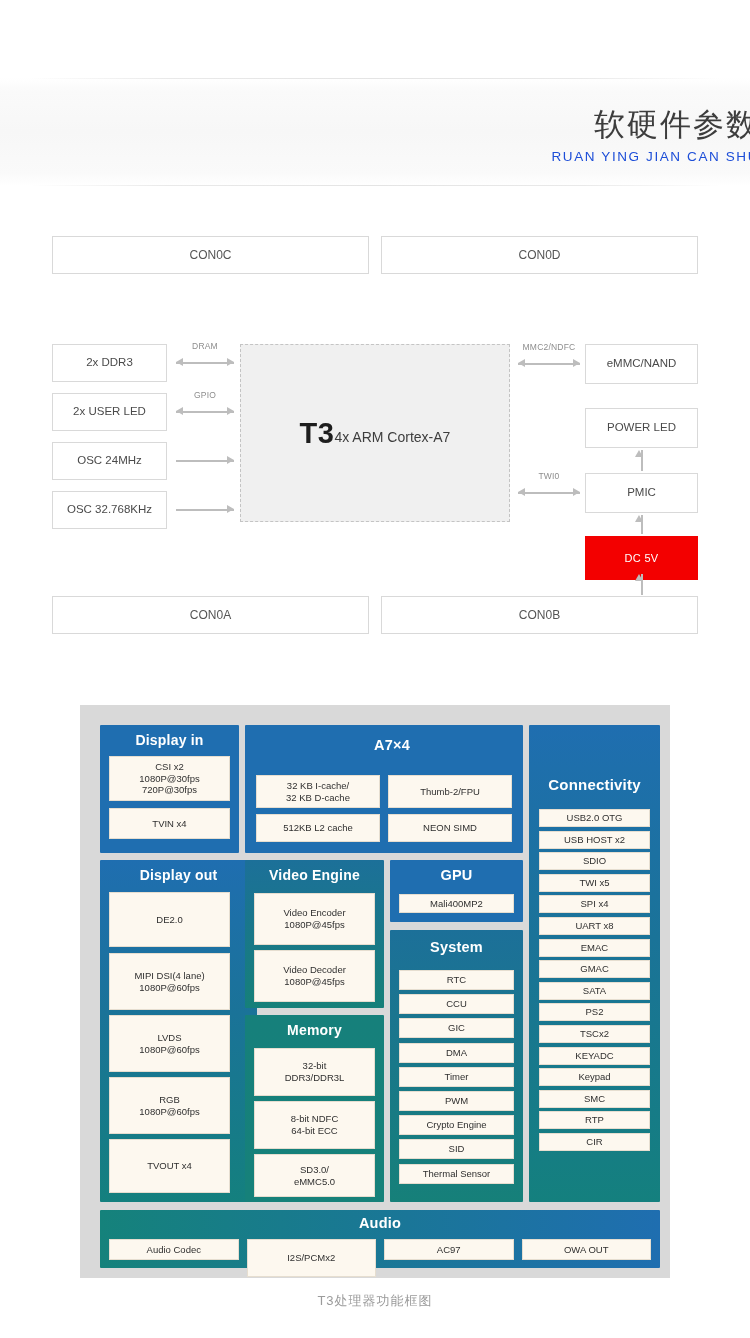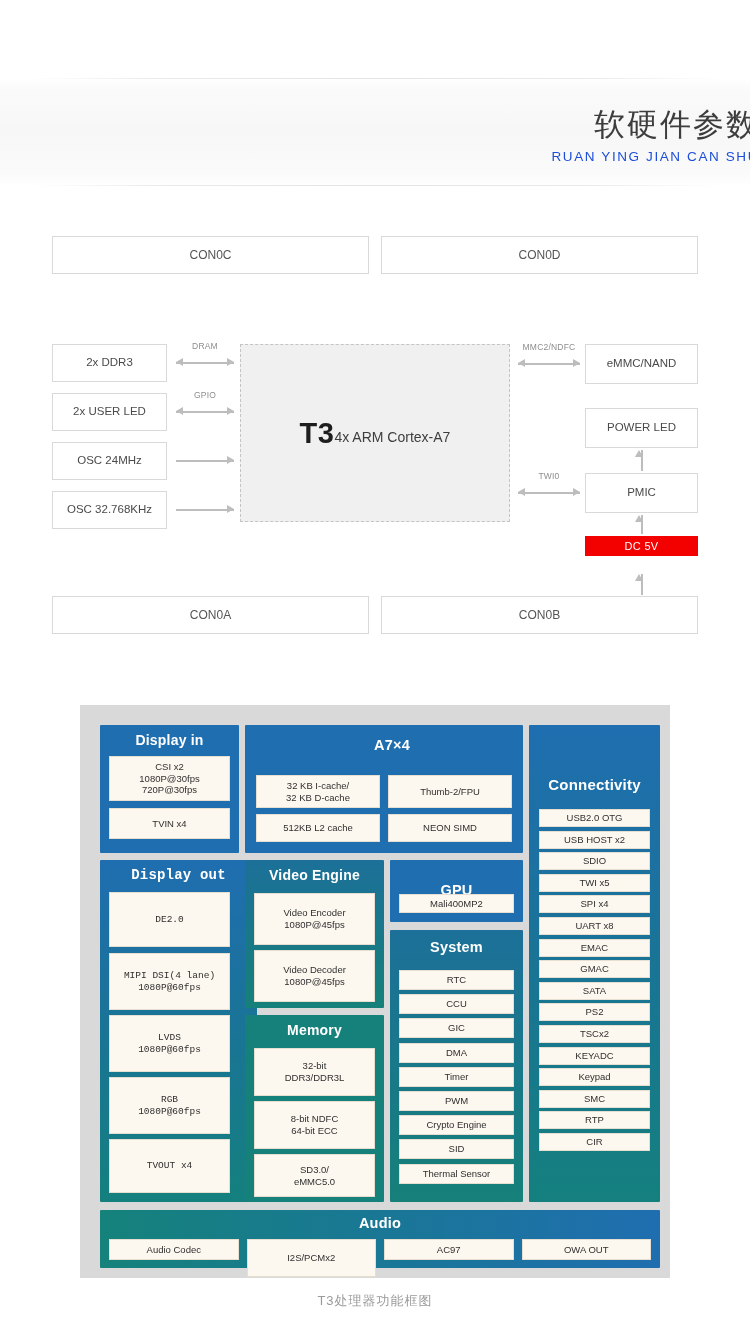--- a/index.html
+++ b/index.html
@@ -235,21 +235,21 @@
 
   <div class="box" style="left:585px; top:139px; width:113px; height:40px;">
     <span>eMMC/NAND</span>
   </div>
   <div class="box" style="left:585px; top:203px; width:113px; height:40px;">
     <span>POWER LED</span>
   </div>
   <div class="box" style="left:585px; top:268px; width:113px; height:40px;">
     <span>PMIC</span>
   </div>
-  <div class="dc5v" style="left:585px; top:331px; width:113px; height:20px;">
+  <div class="dc5v" style="left:585px; top:331px; width:113px; height:44px;">
     <span>DC 5V</span>
   </div>
 
   <div class="box wide" style="left:52px; top:391px; width:317px; height:38px;">
     <span>CON0A</span>
   </div>
   <div class="box wide" style="left:381px; top:391px; width:317px; height:38px;">
     <span>CON0B</span>
   </div>
 
@@ -340,21 +340,21 @@
         <div class="cell" style="height:18px;">PS2</div>
         <div class="cell" style="height:18px;">TSCx2</div>
         <div class="cell" style="height:18px;">KEYADC</div>
         <div class="cell" style="height:18px;">Keypad</div>
         <div class="cell" style="height:18px;">SMC</div>
         <div class="cell" style="height:18px;">RTP</div>
         <div class="cell" style="height:18px;">CIR</div>
       </div>
     </div>
 
-    <div class="panel g-b2t" style="left:10px; top:145px; width:157px; height:342px;font-family:Liberation Mono, monospace;">
+    <div class="panel g-b2t" style="left:10px; top:145px; width:157px; height:342px;">
       <div class="panel-title" style="font-size:14px; padding-top:7px;">Display out</div>
       <div class="cell" style="position:absolute; left:9px; top:32px; width:121px; height:55px;">DE2.0</div>
       <div class="cell" style="position:absolute; left:9px; top:93px; width:121px; height:57px; white-space:pre-line;">MIPI DSI(4 lane)
 1080P@60fps</div>
       <div class="cell" style="position:absolute; left:9px; top:155px; width:121px; height:57px; white-space:pre-line;">LVDS
 1080P@60fps</div>
       <div class="cell" style="position:absolute; left:9px; top:217px; width:121px; height:57px; white-space:pre-line;">RGB
 1080P@60fps</div>
       <div class="cell" style="position:absolute; left:9px; top:279px; width:121px; height:54px;">TVOUT x4</div>
     </div>
@@ -371,21 +371,21 @@
       <div class="panel-title" style="font-size:14px; padding-top:7px;">Memory</div>
       <div class="cell" style="position:absolute; left:9px; top:33px; width:121px; height:48px; white-space:pre-line;">32-bit
 DDR3/DDR3L</div>
       <div class="cell" style="position:absolute; left:9px; top:86px; width:121px; height:48px; white-space:pre-line;">8-bit NDFC
 64-bit ECC</div>
       <div class="cell" style="position:absolute; left:9px; top:139px; width:121px; height:43px; white-space:pre-line;">SD3.0/
 eMMC5.0</div>
     </div>
 
     <div class="panel g-blue" style="left:300px; top:145px; width:133px; height:62px;">
-      <div class="panel-title" style="font-size:14.5px; padding-top:22px;">GPU</div>
+      <div class="panel-title" style="font-size:14.5px; padding-top:7px;">GPU</div>
       <div class="cell" style="position:absolute; left:9px; top:34px; width:115px; height:19px;">Mali400MP2</div>
     </div>
 
     <div class="panel g-b2t-mid" style="left:300px; top:215px; width:133px; height:272px;">
       <div class="panel-title" style="font-size:14.5px; padding-top:9px;">System</div>
       <div style="position:absolute; left:9px; top:40px; width:115px; display:flex; flex-direction:column; gap:4.2px;">
         <div class="cell" style="height:20px;">RTC</div>
         <div class="cell" style="height:20px;">CCU</div>
         <div class="cell" style="height:20px;">GIC</div>
         <div class="cell" style="height:20px;">DMA</div>

